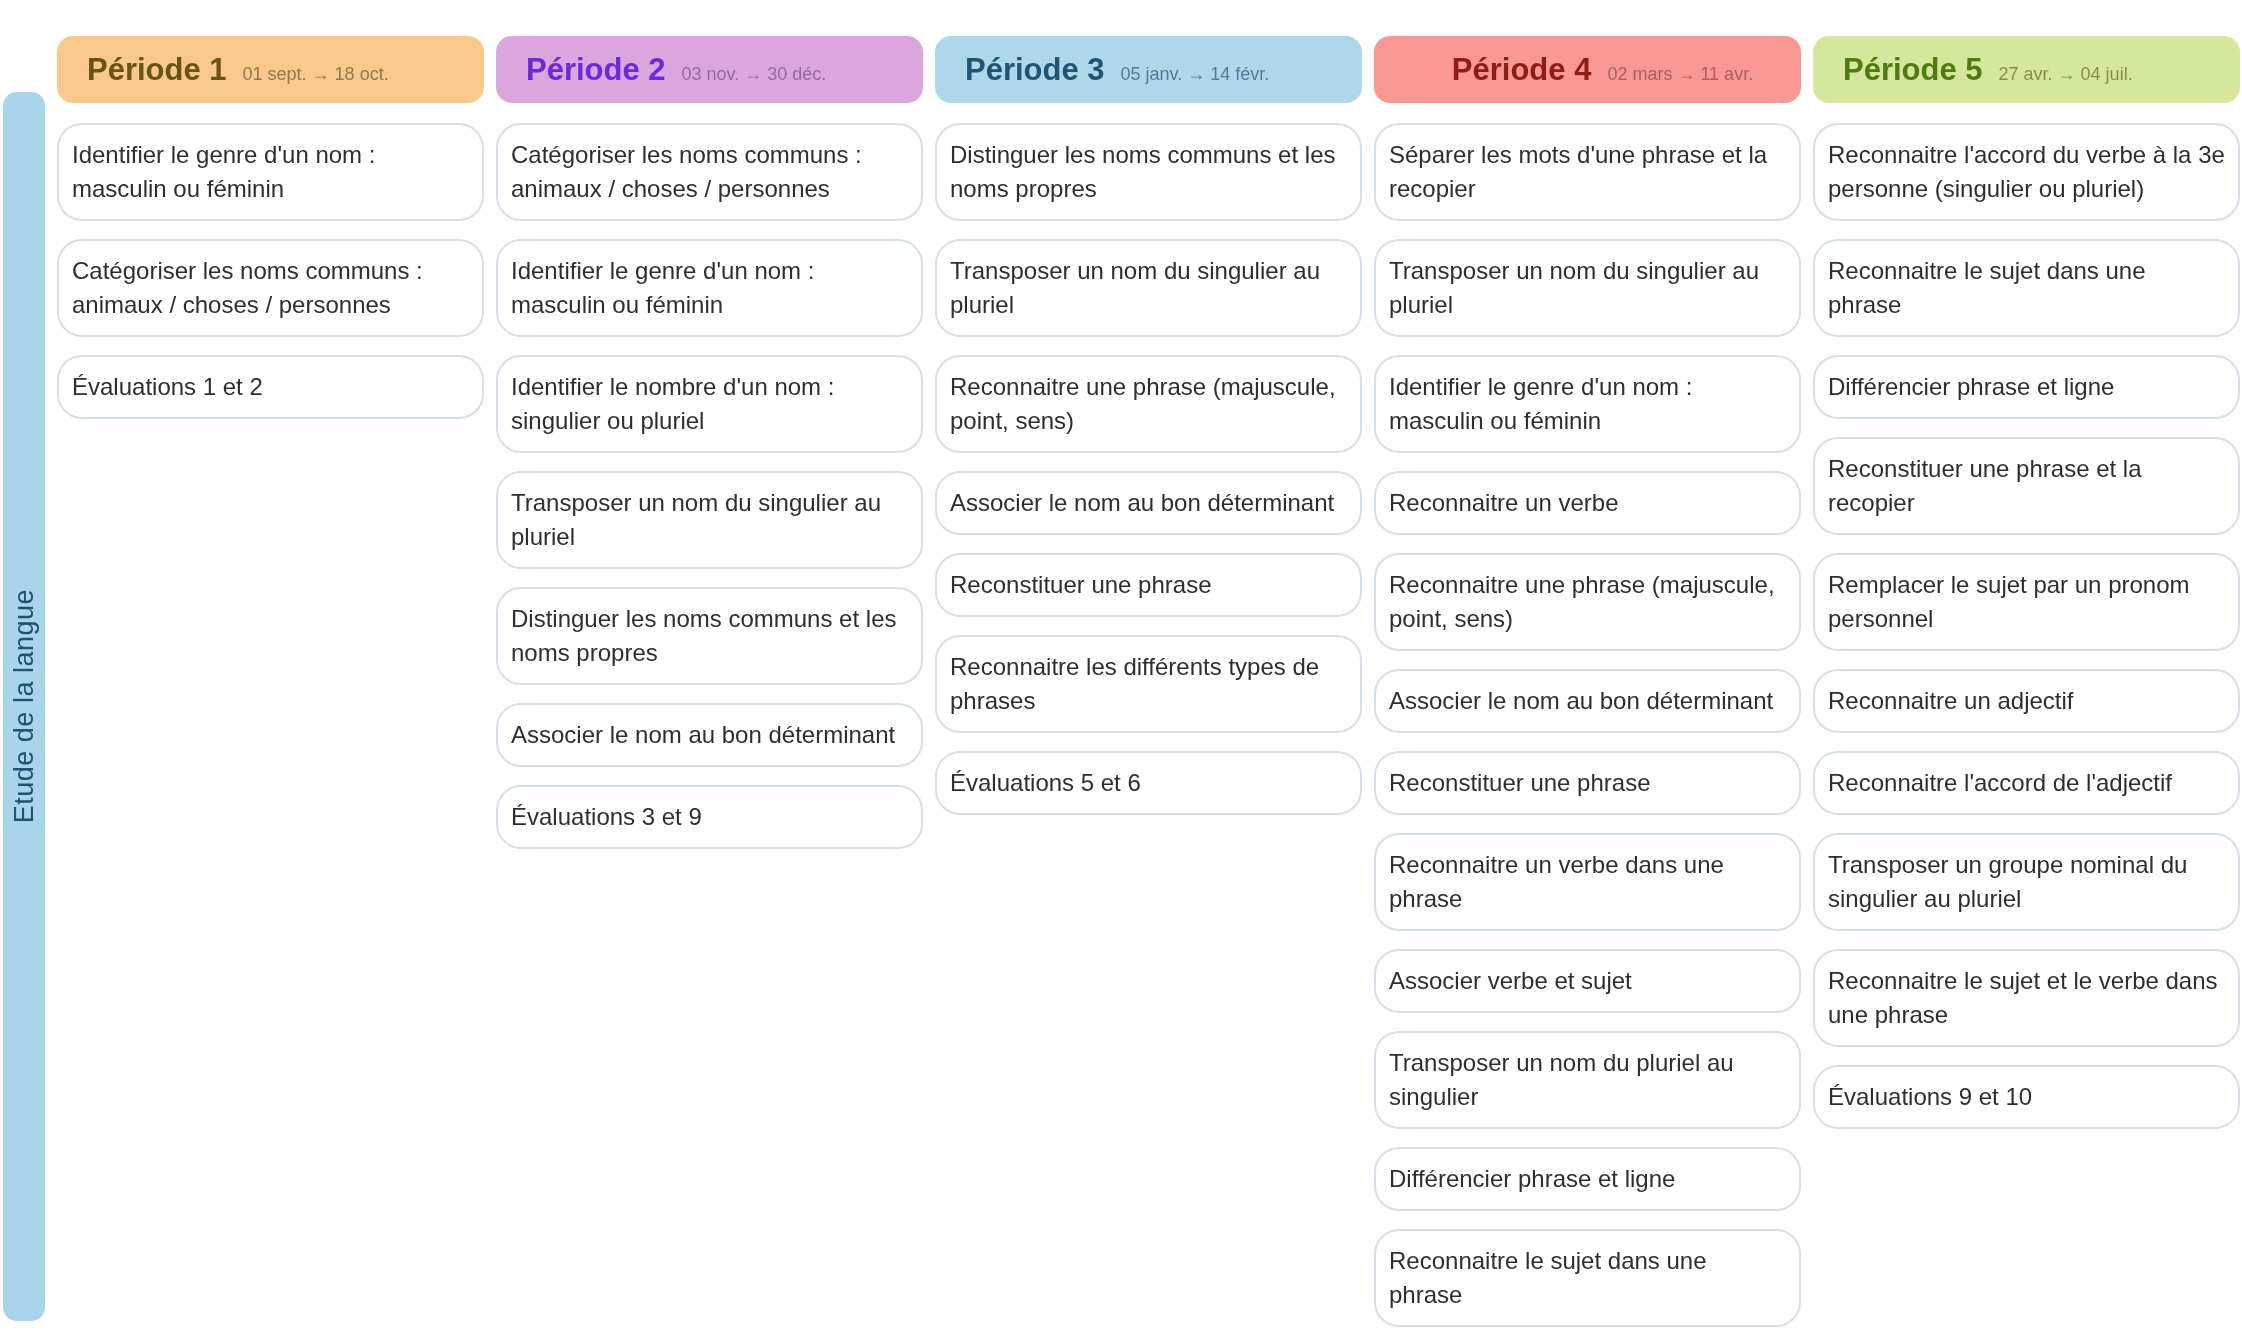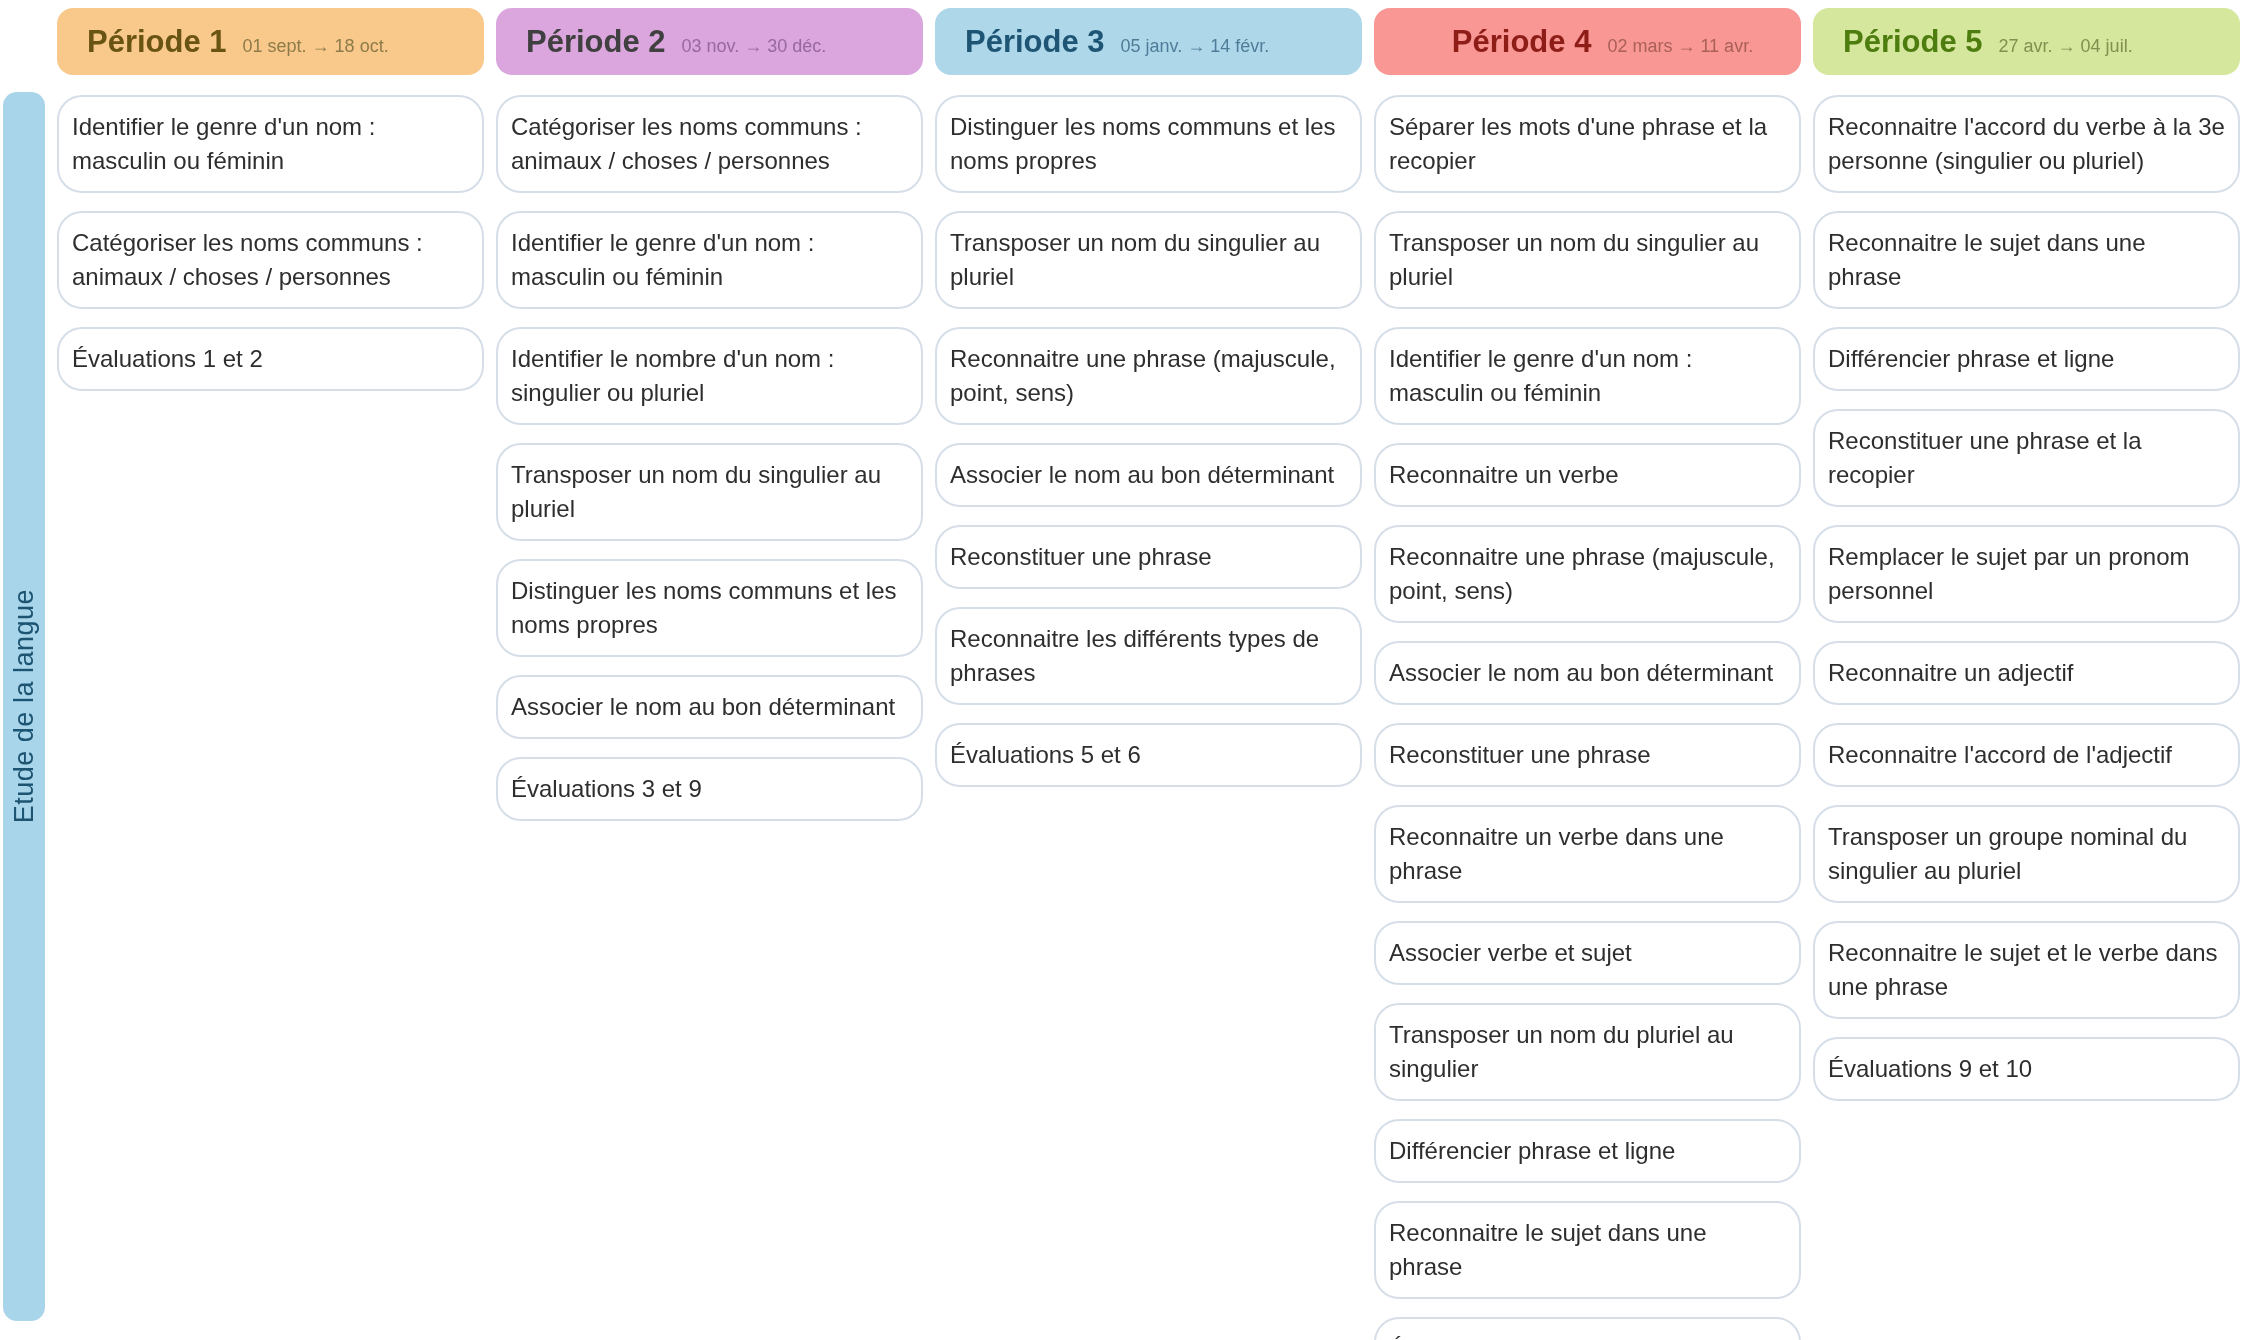--- a/index.html
+++ b/index.html
@@ -49,20 +49,21 @@
   .period-header {
     height: 67px;
     border-radius: 16px;
     display: flex;
     align-items: baseline;
     padding-left: 30px;
     margin-bottom: 20px;
     box-sizing: border-box;
     overflow: hidden;
     white-space: nowrap;
+    margin-top: 28px;
   }
   .period-title {
     font-size: 31px;
     font-weight: 700;
     line-height: 67px;
   }
   .period-dates {
     font-size: 18px;
     margin-left: 16px;
   }
@@ -99,21 +100,21 @@
       </div>
       <div class="card-list">
           <div class="card">Identifier le genre d'un nom : masculin ou féminin</div>
           <div class="card">Catégoriser les noms communs : animaux / choses / personnes</div>
           <div class="card">Évaluations 1 et 2</div>
         </div>
     </div>
 
     <div class="column">
       <div class="period-header" style="background: rgb(219, 166, 221);">
-        <span class="period-title" style="color: #404040; text-align: center;">Période 2</span>
+        <span class="period-title" style="color: #6d28d9; text-align: center;">Période 2</span>
         <span class="period-dates" style="color: rgb(151, 105, 156);">03 nov. → 30 déc.</span>
       </div>
       <div class="card-list">
           <div class="card">Catégoriser les noms communs : animaux / choses / personnes</div>
           <div class="card">Identifier le genre d'un nom : masculin ou féminin</div>
           <div class="card">Identifier le nombre d'un nom : singulier ou pluriel</div>
           <div class="card">Transposer un nom du singulier au pluriel</div>
           <div class="card">Distinguer les noms communs et les noms propres</div>
           <div class="card">Associer le nom au bon déterminant</div>
           <div class="card">Évaluations 3 et 9</div>

